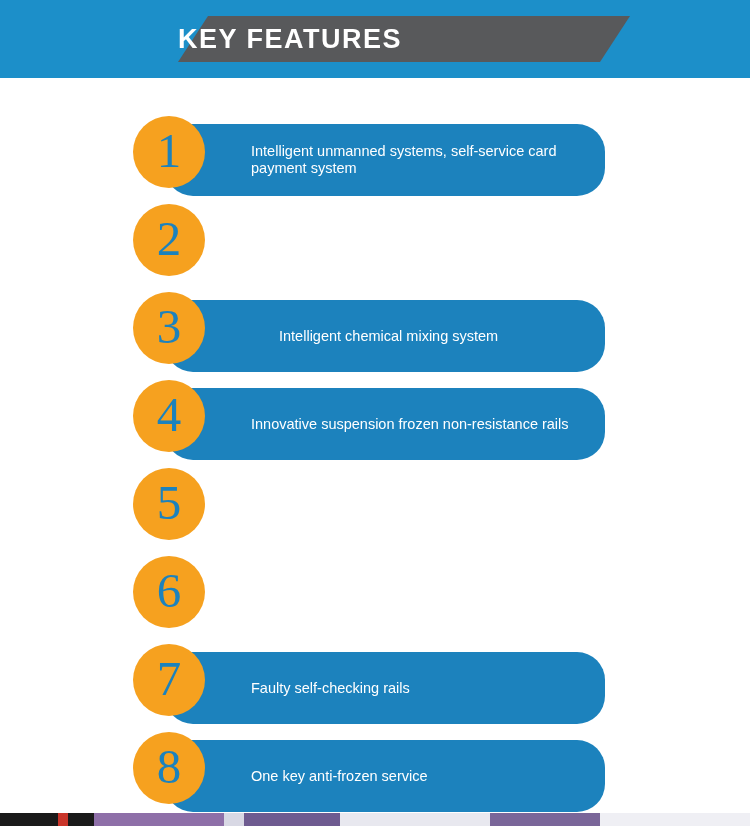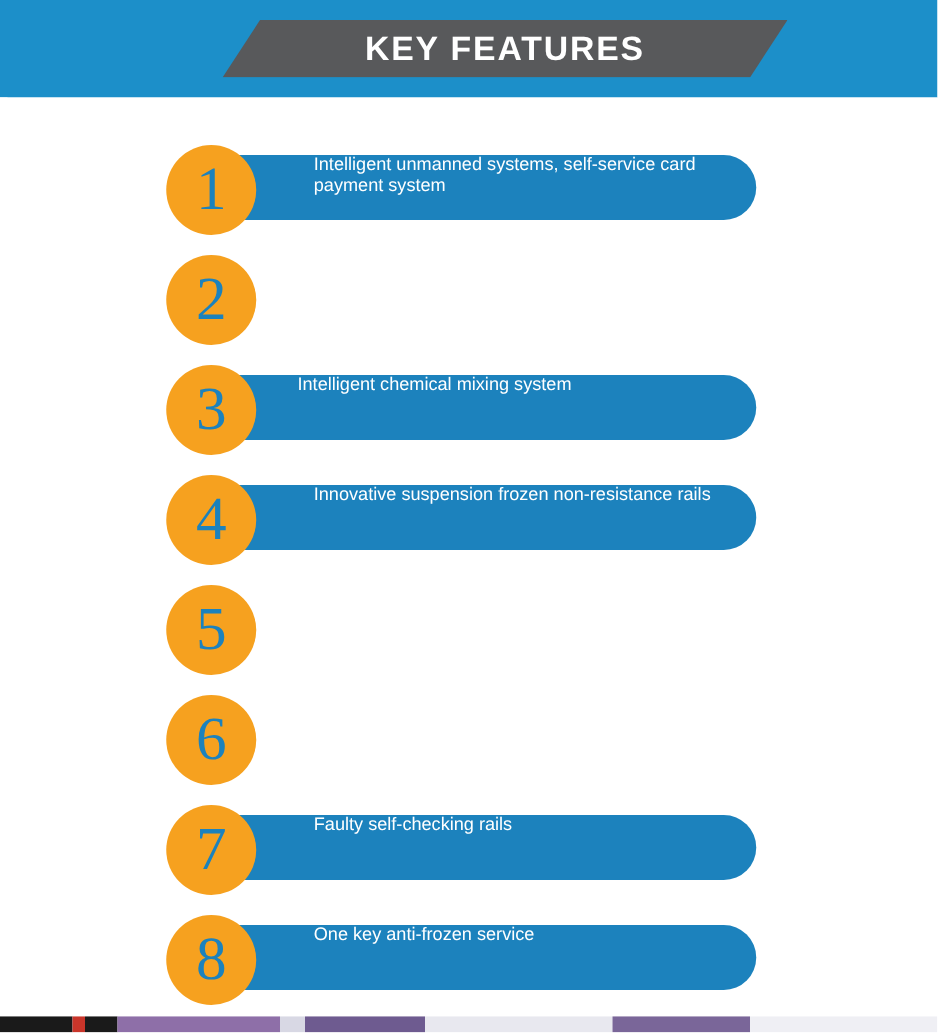--- a/index.html
+++ b/index.html
@@ -34,21 +34,21 @@
     background: #58595b;
     clip-path: polygon(30px 0, 452px 0, 422px 46px, 0 46px);
   }
   .header-title {
     position: absolute;
     left: 178px;
     top: 16px;
     width: 452px;
     height: 52px;
     line-height: 46px;
-    text-align: center;
+    text-align: left;
     color: #ffffff;
     font-size: 27px;
     font-weight: bold;
     letter-spacing: 1.5px;
   }
   .header-accent-left {
     position: absolute;
     left: 0;
     top: 16px;
     width: 186px;
@@ -83,35 +83,36 @@
   }
   .feature-row {
     position: relative;
     height: 88px;
   }
   .feature-bar {
     position: absolute;
     left: 32px;
     top: 8px;
     width: 440px;
-    height: 52px;
+    height: 72px;
     background: #1c82bd;
     border-radius: 28px;
     display: flex;
+    align-items: center;
   }
   .feature-text {
     margin-left: 86px;
     margin-right: 16px;
     color: #ffffff;
     font-size: 14.5px;
     line-height: 17px;
     font-weight: 400;
   }
   .feature-text.indent {
-    margin-left: 73px;
+    margin-left: 114px;
   }
   .feature-circle {
     position: absolute;
     left: 0;
     top: 0;
     width: 72px;
     height: 72px;
     background: #f6a11f;
     border-radius: 50%;
     display: flex;

